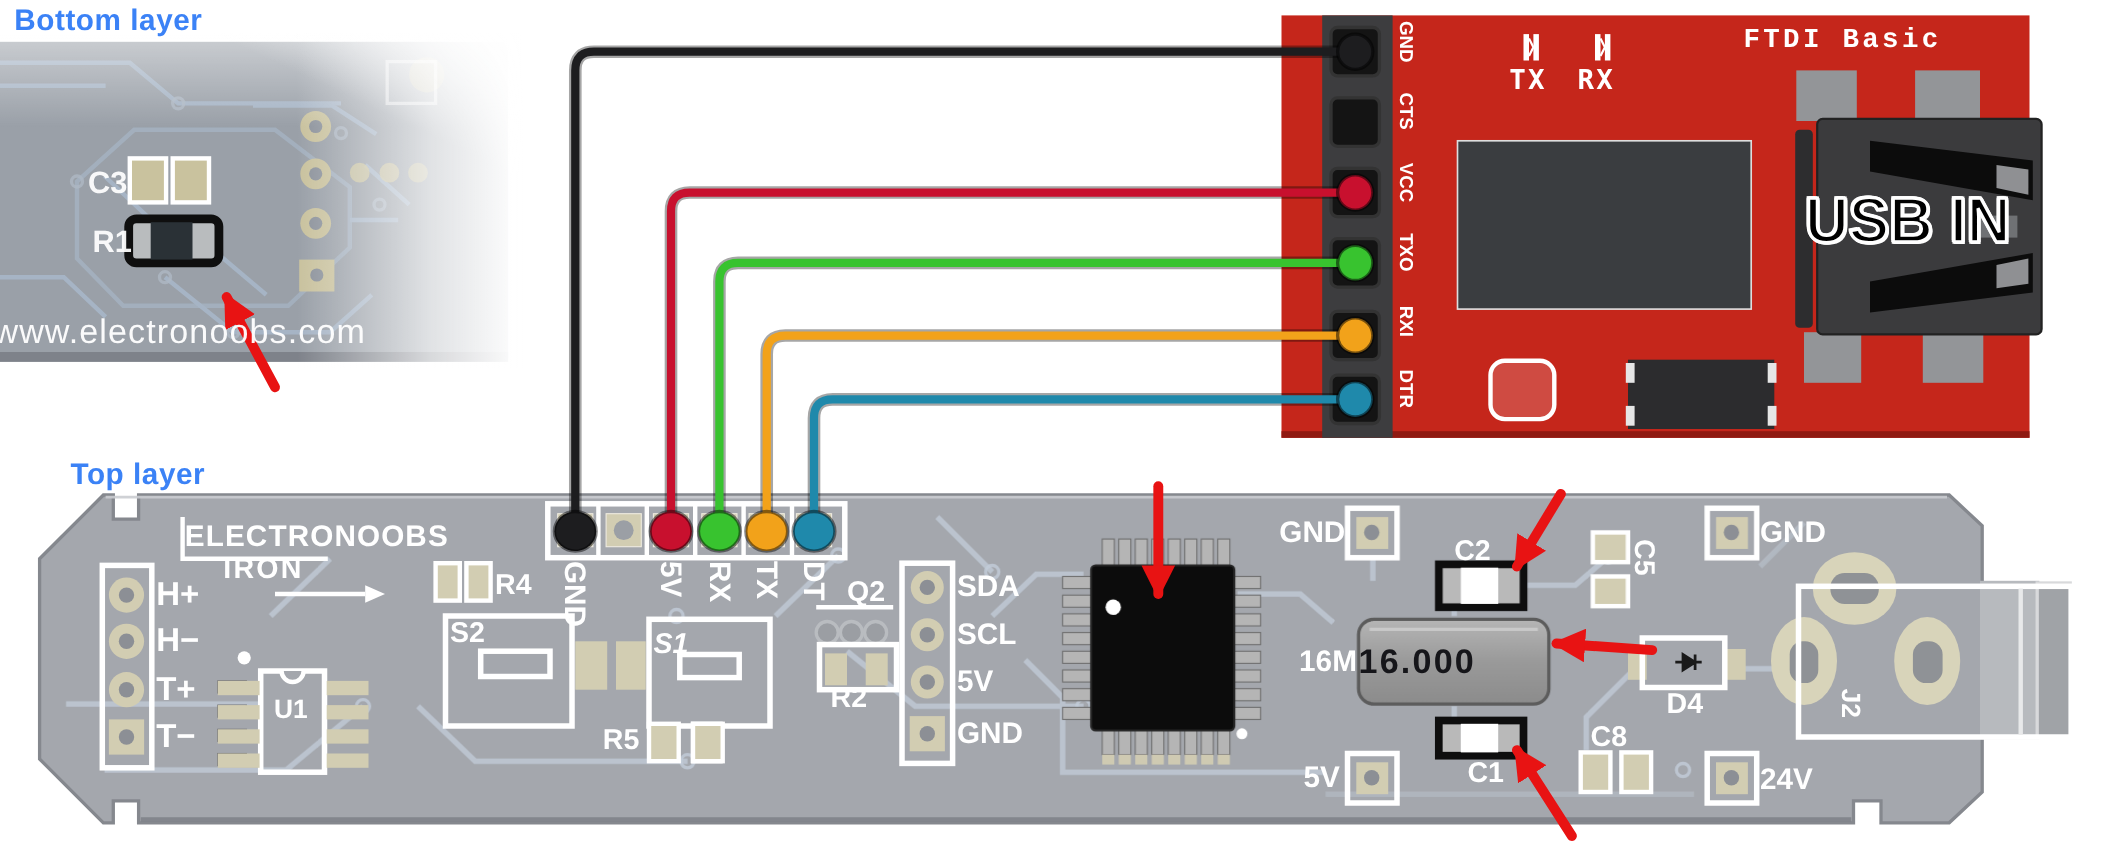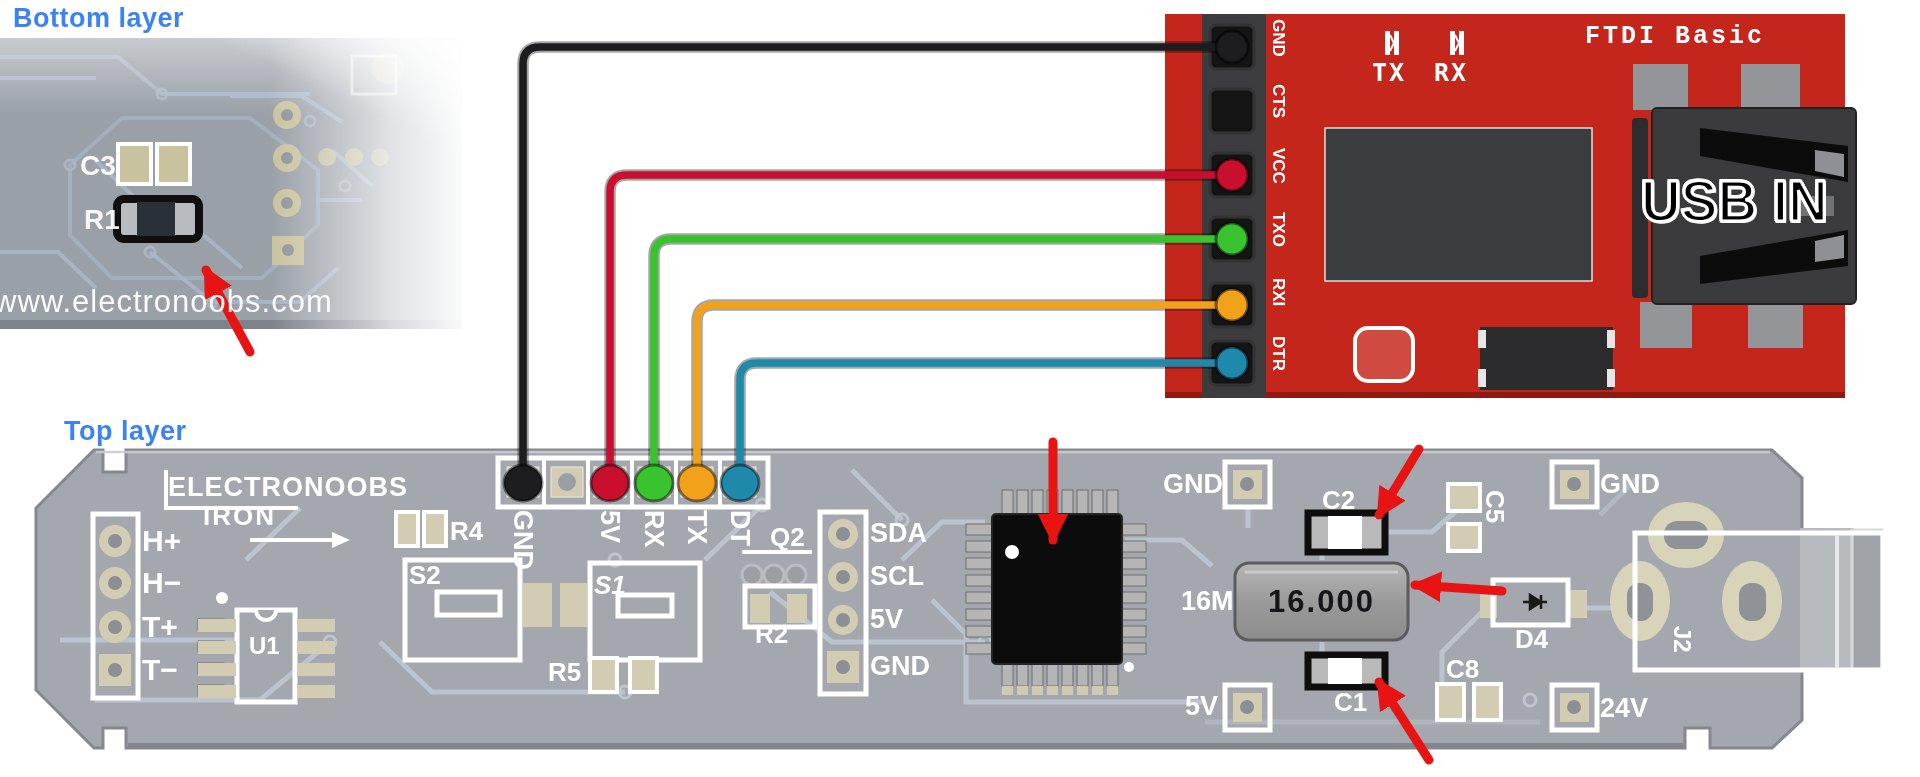--- a/index.html
+++ b/index.html
@@ -12,21 +12,21 @@
   .top{z-index:3;}
   .title{color:#3b82f6;font-weight:600;font-size:27px;letter-spacing:.5px;}
   .silk{color:#fff;font-weight:bold;}
   .silkdim{color:rgba(255,255,255,.93);font-weight:bold;}
   .vert{writing-mode:vertical-rl;}
   .mono{font-family:"DejaVu Sans Mono","Liberation Mono",monospace;font-weight:bold;}
   .usbin{font-weight:900;font-size:58px;letter-spacing:0px;
          -webkit-text-stroke:3px #ffffff;
          text-shadow:2px 0 0 #fff,-2px 0 0 #fff,0 2px 0 #fff,0 -2px 0 #fff,2px 2px 0 #fff,-2px -2px 0 #fff;
          transform:scaleX(.95);transform-origin:left center;}
-  .xtal{font-weight:bold;font-size:31px;color:#16161a;letter-spacing:2px;text-align:center;}
+  .xtal{font-weight:bold;font-size:31px;color:#16161a;letter-spacing:2px;}
 </style>
 </head>
 <body>
 
 <div id="stage">
 
 <svg id="art" width="1920" height="777" viewBox="0 0 1920 777">
   <defs>
     <marker id="ah" viewBox="0 0 10 10" refX="8.5" refY="5" markerWidth="3.4" markerHeight="3.4" orient="auto">
       <path d="M0,0 L10,5 L0,10 Z" fill="#e81313"></path>

